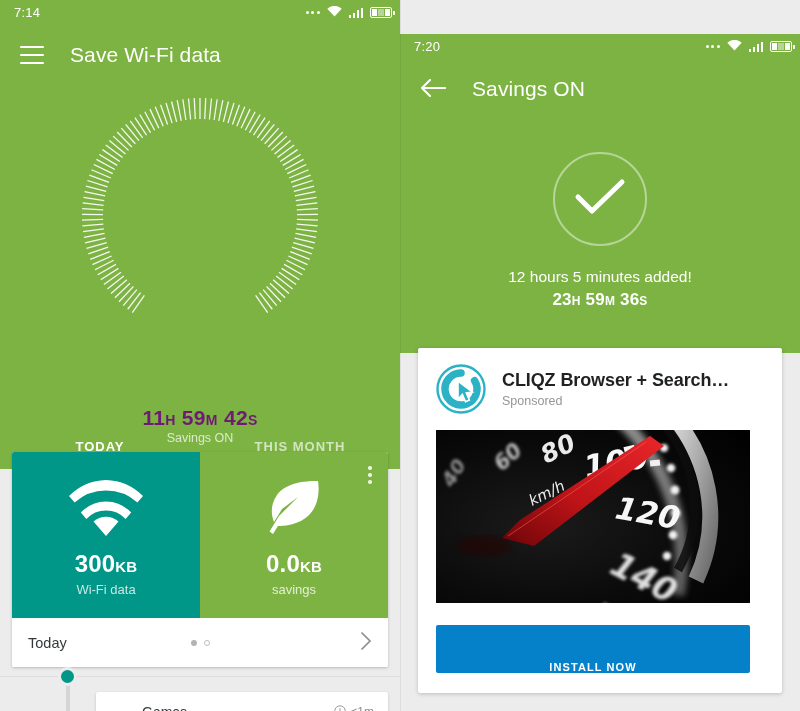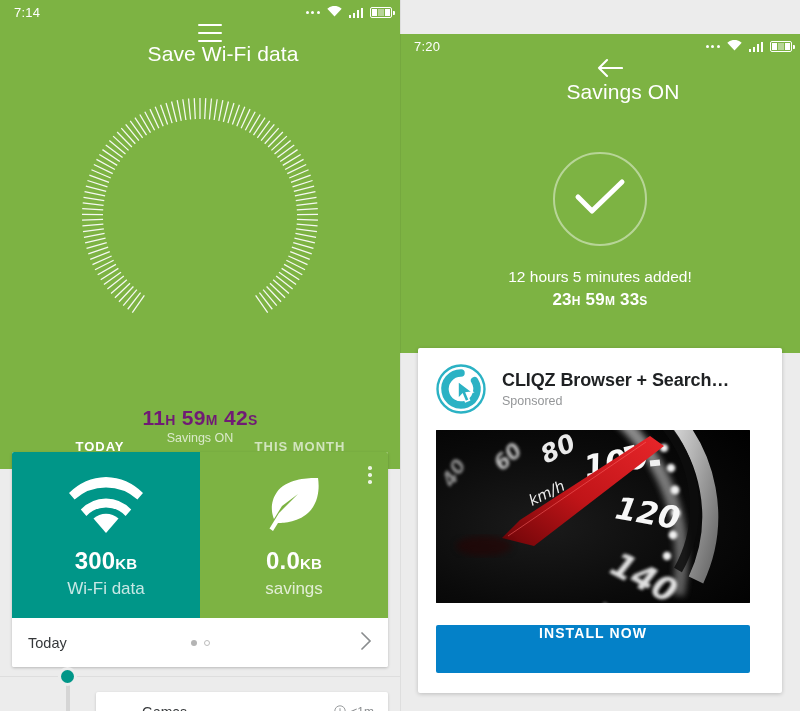--- a/index.html
+++ b/index.html
@@ -35,21 +35,21 @@
   .bars i:nth-child(3) { height: 7.5px; }
   .bars i:nth-child(4) { height: 10px; }
   .batt { width: 22px; height: 11px; border: 1.5px solid #fff; border-radius: 2px; position: relative; display: flex; align-items: center; padding: 1px; gap: 1px; }
   .batt:after { content: ""; position: absolute; right: -4px; top: 3px; width: 2.5px; height: 4px; background: #fff; border-radius: 0 1px 1px 0; }
   .batt i { display: block; height: 100%; flex: 1; background: #fff; }
   .batt i.dim { background: rgba(255,255,255,.45); }
 
   
   .appbar {
     background: #7db343; height: 62px; width: 100%;
-    display: flex; align-items: center; padding-left: 20px; color: #fff; flex-direction: column;
+    display: flex; align-items: center; padding-left: 20px; color: #fff;
   }
   .appbar-title { font-size: 21px; margin-left: 26px; letter-spacing: .1px; }
   .hamburger { width: 24px; height: 18px; display: flex; flex-direction: column; justify-content: space-between; cursor: pointer; }
   .hamburger i { display: block; height: 2.4px; background: #fff; border-radius: 1px; }
   .back-arrow { width: 26px; height: 22px; position: relative; cursor: pointer; }
   .back-arrow svg { display: block; }
 
   
   .hero {
     background: #7db343; width: 100%; height: 383px;
@@ -100,21 +100,21 @@
     box-shadow: 0 1px 3px rgba(0,0,0,.22);
     overflow: hidden;
   }
   .stats-row { display: flex; height: 166px; }
   .stat-tile { flex: 1; position: relative; display: flex; flex-direction: column; align-items: center; justify-content: center; }
   .stat-tile.teal  { background: #009688; }
   .stat-tile.green { background: #7db343; }
   .stat-icon { height: 62px; display: flex; align-items: flex-end; justify-content: center; }
   .stat-value { color: #fff; font-size: 24px; font-weight: bold; margin-top: 14px; letter-spacing: .2px; }
   .stat-value small { font-size: 15px; font-weight: bold; }
-  .stat-label { color: rgba(255,255,255,.78); font-size: 17px; margin-top: 4px; }
+  .stat-label { color: rgba(255,255,255,.78); font-size: 13px; margin-top: 4px; }
   .kebab { position: absolute; right: 16px; top: 14px; display: flex; flex-direction: column; gap: 3.5px; cursor: pointer; }
   .kebab i { width: 3.6px; height: 3.6px; background: rgba(255,255,255,.85); border-radius: 50%; display: block; }
 
   .stats-foot { height: 49px; display: flex; align-items: center; padding: 0 16px; position: relative; background: #fff; }
   .stats-foot-label { font-size: 14.5px; color: #35383a; }
   .dots { position: absolute; left: 0; right: 0; display: flex; justify-content: center; gap: 7px; }
   .dots i { width: 6px; height: 6px; border-radius: 50%; display: block; }
   .dots i.on { background: #b4b4b4; }
   .dots i.off { border: 1px solid #bdbdbd; }
   .chev-right { margin-left: auto; }
@@ -154,22 +154,22 @@
     padding: 16px 32px 20px 18px;
   }
   .ad-head { display: flex; align-items: center; gap: 16px; }
   .ad-logo { width: 50px; height: 50px; flex: 0 0 50px; }
   .ad-title { font-size: 18px; color: #1f2123; font-weight: bold; letter-spacing: -.1px; }
   .ad-sponsored { font-size: 12.5px; color: #949698; margin-top: 3px; }
   .ad-media { margin-top: 16px; height: 173px; border-radius: 1px; overflow: hidden; position: relative; background: #000; }
   .ad-media svg { display: block; width: 100%; height: 100%; }
   .install-btn {
     margin-top: 22px; height: 48px; background: #0481c8; border-radius: 2px;
-    display: flex; align-items: flex-start; justify-content: center;
-    color: #fff; font-size: 14px; font-weight: bold; letter-spacing: 1.1px; cursor: pointer;
+    display: flex; align-items: flex-end; justify-content: center;
+    color: #fff; font-size: 11px; font-weight: bold; letter-spacing: 1.1px; cursor: pointer;
   }
   .ad-card-2 {
     position: absolute; left: 18px; right: 18px; top: 681px; height: 30px;
     background: #0481c8; border-radius: 2px; overflow: hidden;
   }
   .ad-card-2 .inner {
     position: absolute; left: 66px; right: 66px; top: 16px; bottom: -30px;
     background: #35627d; border-radius: 9px 9px 0 0;
   }
   .pane-divider { position: absolute; left: 400px; top: 0; width: 1px; height: 711px; background: rgba(0,0,0,.06); }
@@ -465,21 +465,21 @@
         <span>
           <svg width="52" height="40" viewBox="0 0 52 40">
               <path d="M4 20l14 14L48 5" fill="none" stroke="#fff" stroke-width="5" stroke-linecap="round" stroke-linejoin="round"></path>
             </svg>
         </span>
       </div>
       <div class="added-line">12 hours 5 minutes added!</div>
       <div class="added-time">
         <span>23</span><small>H</small>
         <span>59</span><small>M</small>
-        <span>33</span><small>S</small>
+        <span>36</span><small>S</small>
       </div>
     </div>
 
     <div class="ad-card">
       <div class="ad-head">
         <span class="ad-logo">
           <svg width="50" height="50" viewBox="0 0 50 50">
             <circle cx="25" cy="25" r="23.5" fill="#fff" stroke="#2bb2c4" stroke-width="2.4"></circle>
             <path d="M25 9a16 16 0 1 0 13.6 7.6" fill="none" stroke="#2bb2c4" stroke-width="7.5" stroke-linecap="round"></path>
             <path d="M22 17v18l4.4-4.6 3.1 7.4 3.9-1.7-3.1-7.3 6.2-0.8Z" fill="#2bb2c4" stroke="#fff" stroke-width="1.6"></path>

